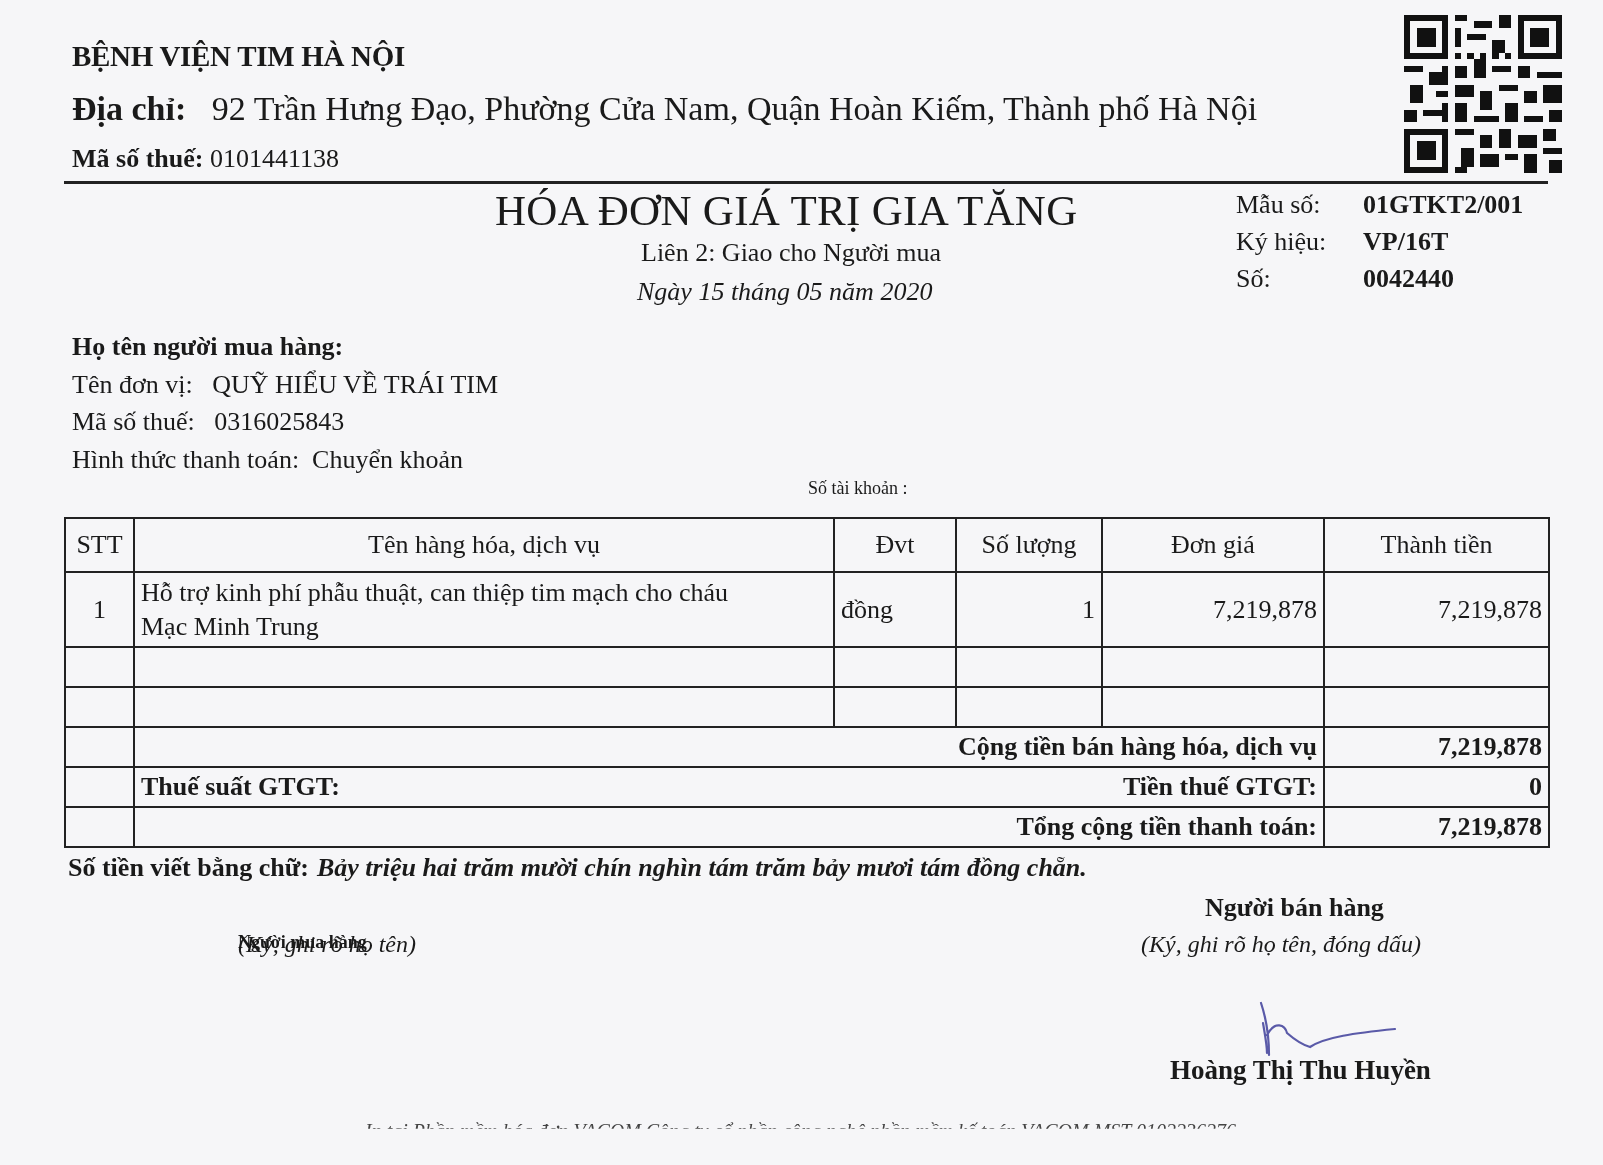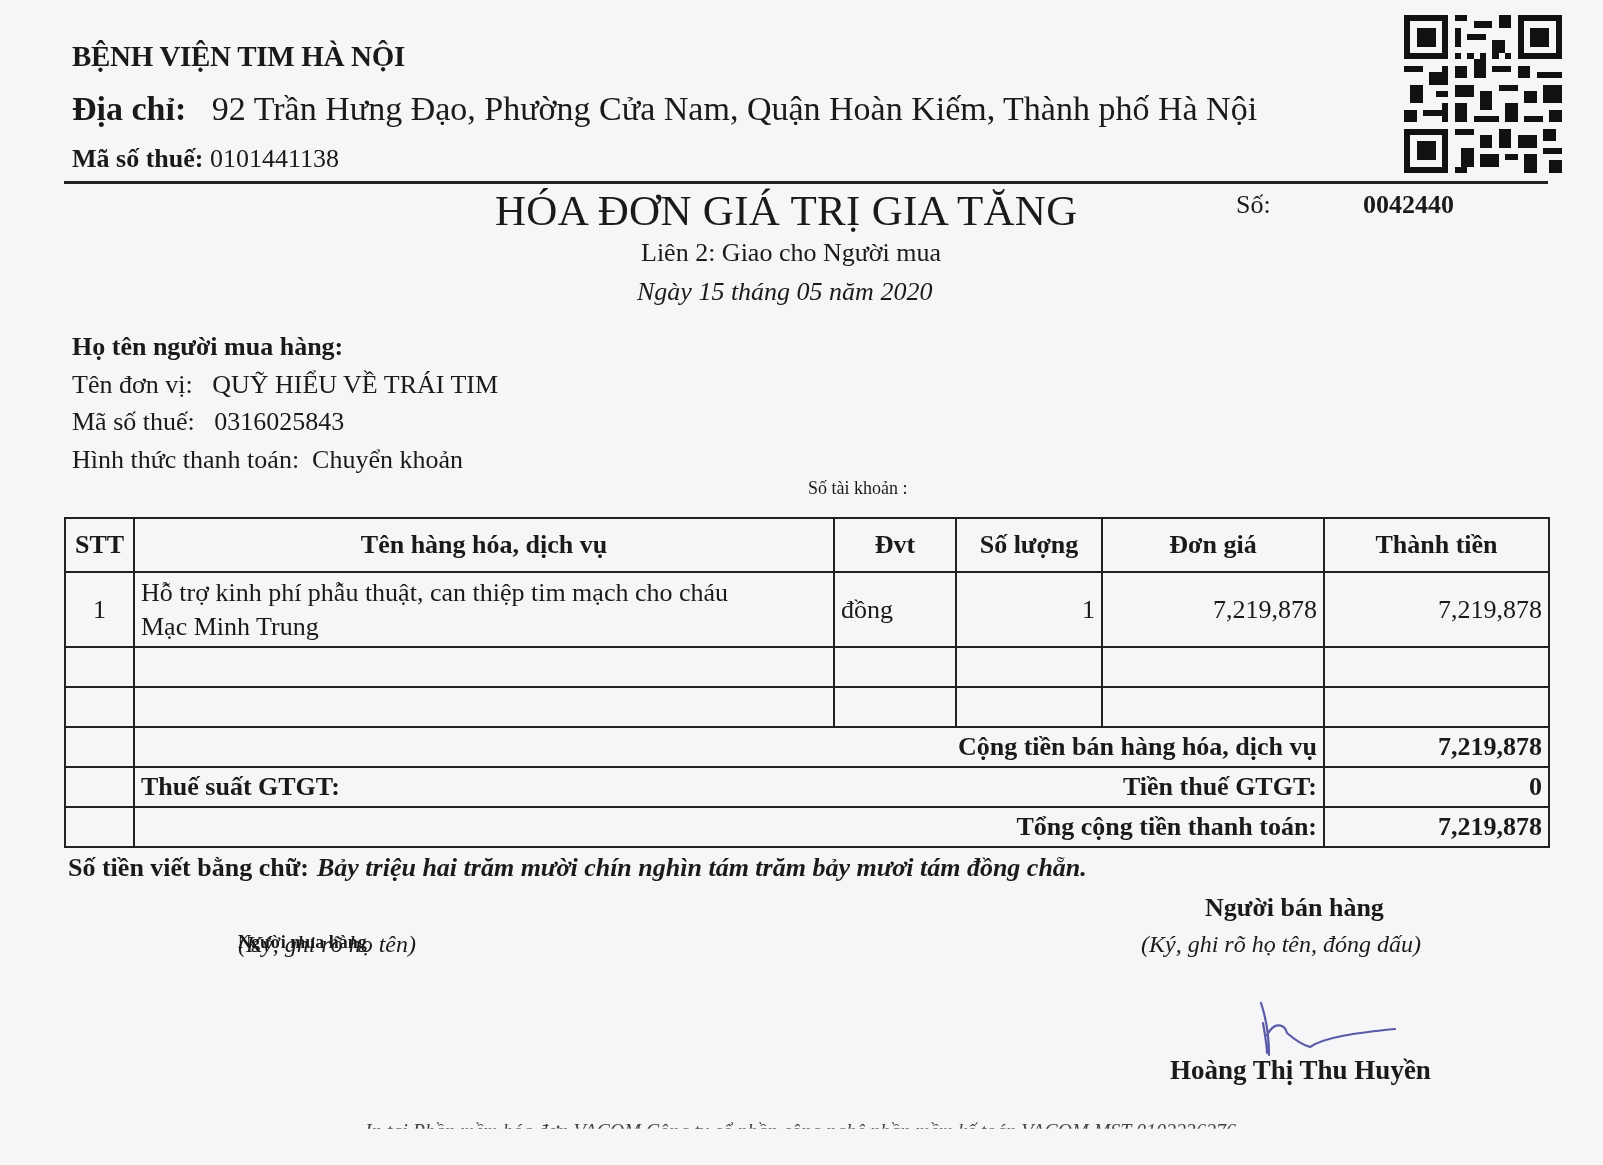--- a/index.html
+++ b/index.html
@@ -24,21 +24,21 @@
     .meta .lbl { width:127px; }
     .meta .val { font-weight:bold; }
     .buyer { left:72px; top:328px; font-size:26px; line-height:37.5px; }
     .buyer .lbl-h { font-weight:bold; }
     .acct { left:808px; top:478px; font-size:18px; }
     table.inv {
       position:absolute; left:64px; top:517px; width:1486px;
       border-collapse:collapse; font-size:26px;
     }
     table.inv td, table.inv th { border:2px solid #222; padding:0 6px; }
-    table.inv th { font-weight:bold; height:52px; text-align:center; }
+    table.inv th { font-weight:normal; height:52px; text-align:center; }
     .c-stt { width:55px; text-align:center; }
     .c-name { width:686px; text-align:left; line-height:34px; }
     .c-unit { width:108px; }
     .c-qty { width:132px; text-align:right; }
     .c-price { width:208px; text-align:right; }
     .c-amt { text-align:right; }
     tr.item td { height:73px; }
     tr.empty td { height:38px; }
     tr.sum td { height:38px; font-weight:bold; }
     .words { left:68px; top:853px; font-size:26px; }
@@ -129,20 +129,28 @@
 </svg>
 
 <div class="rule"></div>
 
 <div class="abs title">HÓA ĐƠN GIÁ TRỊ GIA TĂNG</div>
 <div class="abs lien">Liên 2: Giao cho Người mua</div>
 <div class="abs date">Ngày 15 tháng 05 năm 2020</div>
 
 <div class="abs meta">
   <div class="row">
+      <span class="lbl">Mẫu số:</span>
+      <span class="val">01GTKT2/001</span>
+    </div>
+  <div class="row">
+      <span class="lbl">Ký hiệu:</span>
+      <span class="val">VP/16T</span>
+    </div>
+  <div class="row">
       <span class="lbl">Số:</span>
       <span class="val">0042440</span>
     </div>
 </div>
 
 <div class="abs buyer">
   <div class="lbl-h">Họ tên người mua hàng:</div>
   <div><span>Tên đơn vị:</span>&nbsp;&nbsp;&nbsp;<span>QUỸ HIỂU VỀ TRÁI TIM</span></div>
   <div><span>Mã số thuế:</span>&nbsp;&nbsp;&nbsp;<span>0316025843</span></div>
   <div><span>Hình thức thanh toán:</span>&nbsp;&nbsp;<span>Chuyển khoản</span></div>

